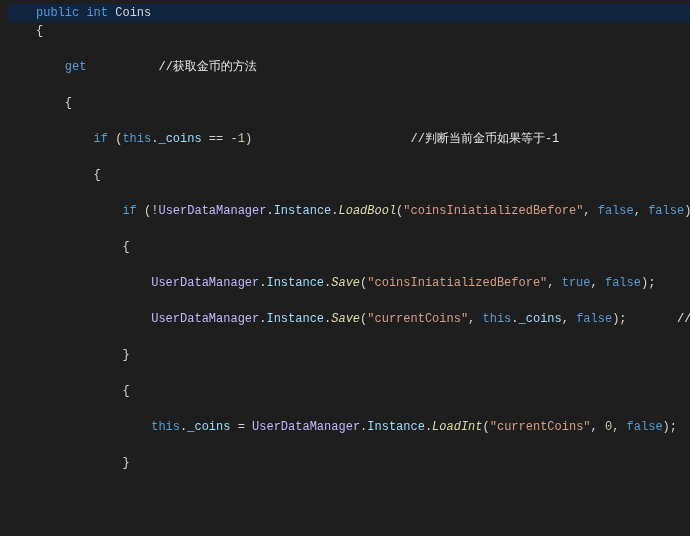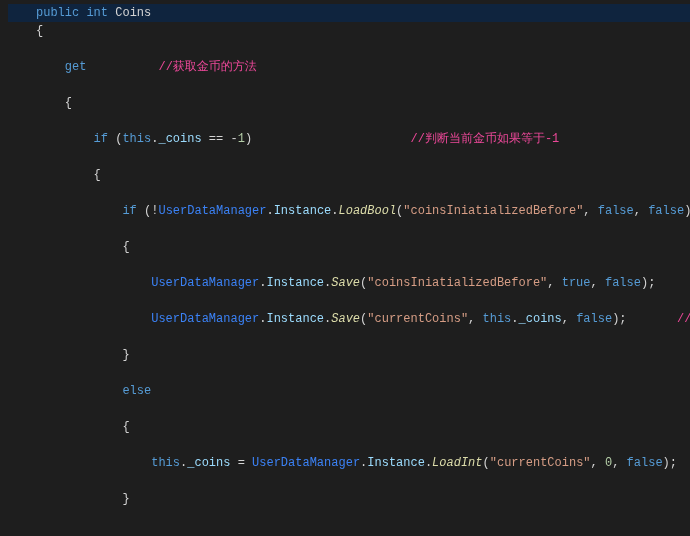--- a/index.html
+++ b/index.html
@@ -18,46 +18,45 @@
     padding: 4px 0 4px 8px;
     white-space: pre;
   }
   .line {
     display: block;
     min-height: 18px;
     padding-left: 28px;
   }
   
   [data-tok="kw"]   { color: #569cd6; }
-  [data-tok="type"] { color: #3b82f6; }
+  [data-tok="type"] { color: #c4b5fd; }
   [data-tok="func"] { color: #dcdcaa; font-style: italic; }
   [data-tok="str"]  { color: #d69d85; }
   [data-tok="num"]  { color: #b5cea8; }
-  [data-tok="cmt"]  { color: #ec4899; margin-top: 28px; }
+  [data-tok="cmt"]  { color: #e5e5e5; margin-top: 28px; }
   [data-tok="op"]   { color: #d4d4d4; }
   [data-tok="pn"]   { color: #d4d4d4; }
   [data-tok="id"]   { color: #d4d4d4; }
   [data-tok="member"] { color: #9cdcfe; text-align: right; }
   .highlight-line { background: #0f243e; display:inline-block; width:100%;}
 </style>
 </head>
 <body>
 
 <div class="editor" id="editor-root"><span class="line highlight-line"><span data-tok="kw">public</span><span data-tok="pn"> </span><span data-tok="kw">int</span><span data-tok="pn"> </span><span data-tok="id">Coins</span></span>
 <span class="line"><span data-tok="pn">{</span></span>
 <span class="line">    <span data-tok="kw">get</span><span data-tok="pn">          </span><span data-tok="cmt">//获取金币的方法</span></span>
 <span class="line">    <span data-tok="pn">{</span></span>
 <span class="line">        <span data-tok="kw">if</span><span data-tok="pn"> (</span><span data-tok="kw">this</span><span data-tok="pn">.</span><span data-tok="member">_coins</span><span data-tok="pn"> </span><span data-tok="op">==</span><span data-tok="pn"> </span><span data-tok="op">-</span><span data-tok="num">1</span><span data-tok="pn">)</span><span data-tok="pn">                      </span><span data-tok="cmt">//判断当前金币如果等于-1</span></span>
 <span class="line">        <span data-tok="pn">{</span></span>
 <span class="line">            <span data-tok="kw">if</span><span data-tok="pn"> (!</span><span data-tok="type">UserDataManager</span><span data-tok="pn">.</span><span data-tok="member">Instance</span><span data-tok="pn">.</span><span data-tok="func">LoadBool</span><span data-tok="pn">(</span><span data-tok="str">"coinsIniatializedBefore"</span><span data-tok="pn">, </span><span data-tok="kw">false</span><span data-tok="pn">, </span><span data-tok="kw">false</span><span data-tok="pn">))</span></span>
 <span class="line">            <span data-tok="pn">{</span></span>
 <span class="line">                <span data-tok="type">UserDataManager</span><span data-tok="pn">.</span><span data-tok="member">Instance</span><span data-tok="pn">.</span><span data-tok="func">Save</span><span data-tok="pn">(</span><span data-tok="str">"coinsIniatializedBefore"</span><span data-tok="pn">, </span><span data-tok="kw">true</span><span data-tok="pn">, </span><span data-tok="kw">false</span><span data-tok="pn">);</span></span>
 <span class="line">                <span data-tok="type">UserDataManager</span><span data-tok="pn">.</span><span data-tok="member">Instance</span><span data-tok="pn">.</span><span data-tok="func">Save</span><span data-tok="pn">(</span><span data-tok="str">"currentCoins"</span><span data-tok="pn">, </span><span data-tok="kw">this</span><span data-tok="pn">.</span><span data-tok="member">_coins</span><span data-tok="pn">, </span><span data-tok="kw">false</span><span data-tok="pn">);</span><span data-tok="pn">       </span><span data-tok="cmt">//把 this._coins 的值存入玩家数据</span></span>
 <span class="line">            <span data-tok="pn">}</span></span>
-<span class="line">            <span data-tok="kw">else</span></span>
 <span class="line">            <span data-tok="pn">{</span></span>
 <span class="line">                <span data-tok="kw">this</span><span data-tok="pn">.</span><span data-tok="member">_coins</span><span data-tok="pn"> = </span><span data-tok="type">UserDataManager</span><span data-tok="pn">.</span><span data-tok="member">Instance</span><span data-tok="pn">.</span><span data-tok="func">LoadInt</span><span data-tok="pn">(</span><span data-tok="str">"currentCoins"</span><span data-tok="pn">, </span><span data-tok="num">0</span><span data-tok="pn">, </span><span data-tok="kw">false</span><span data-tok="pn">);</span></span>
 <span class="line">            <span data-tok="pn">}</span></span>
 
 
 
 
 
 
 

